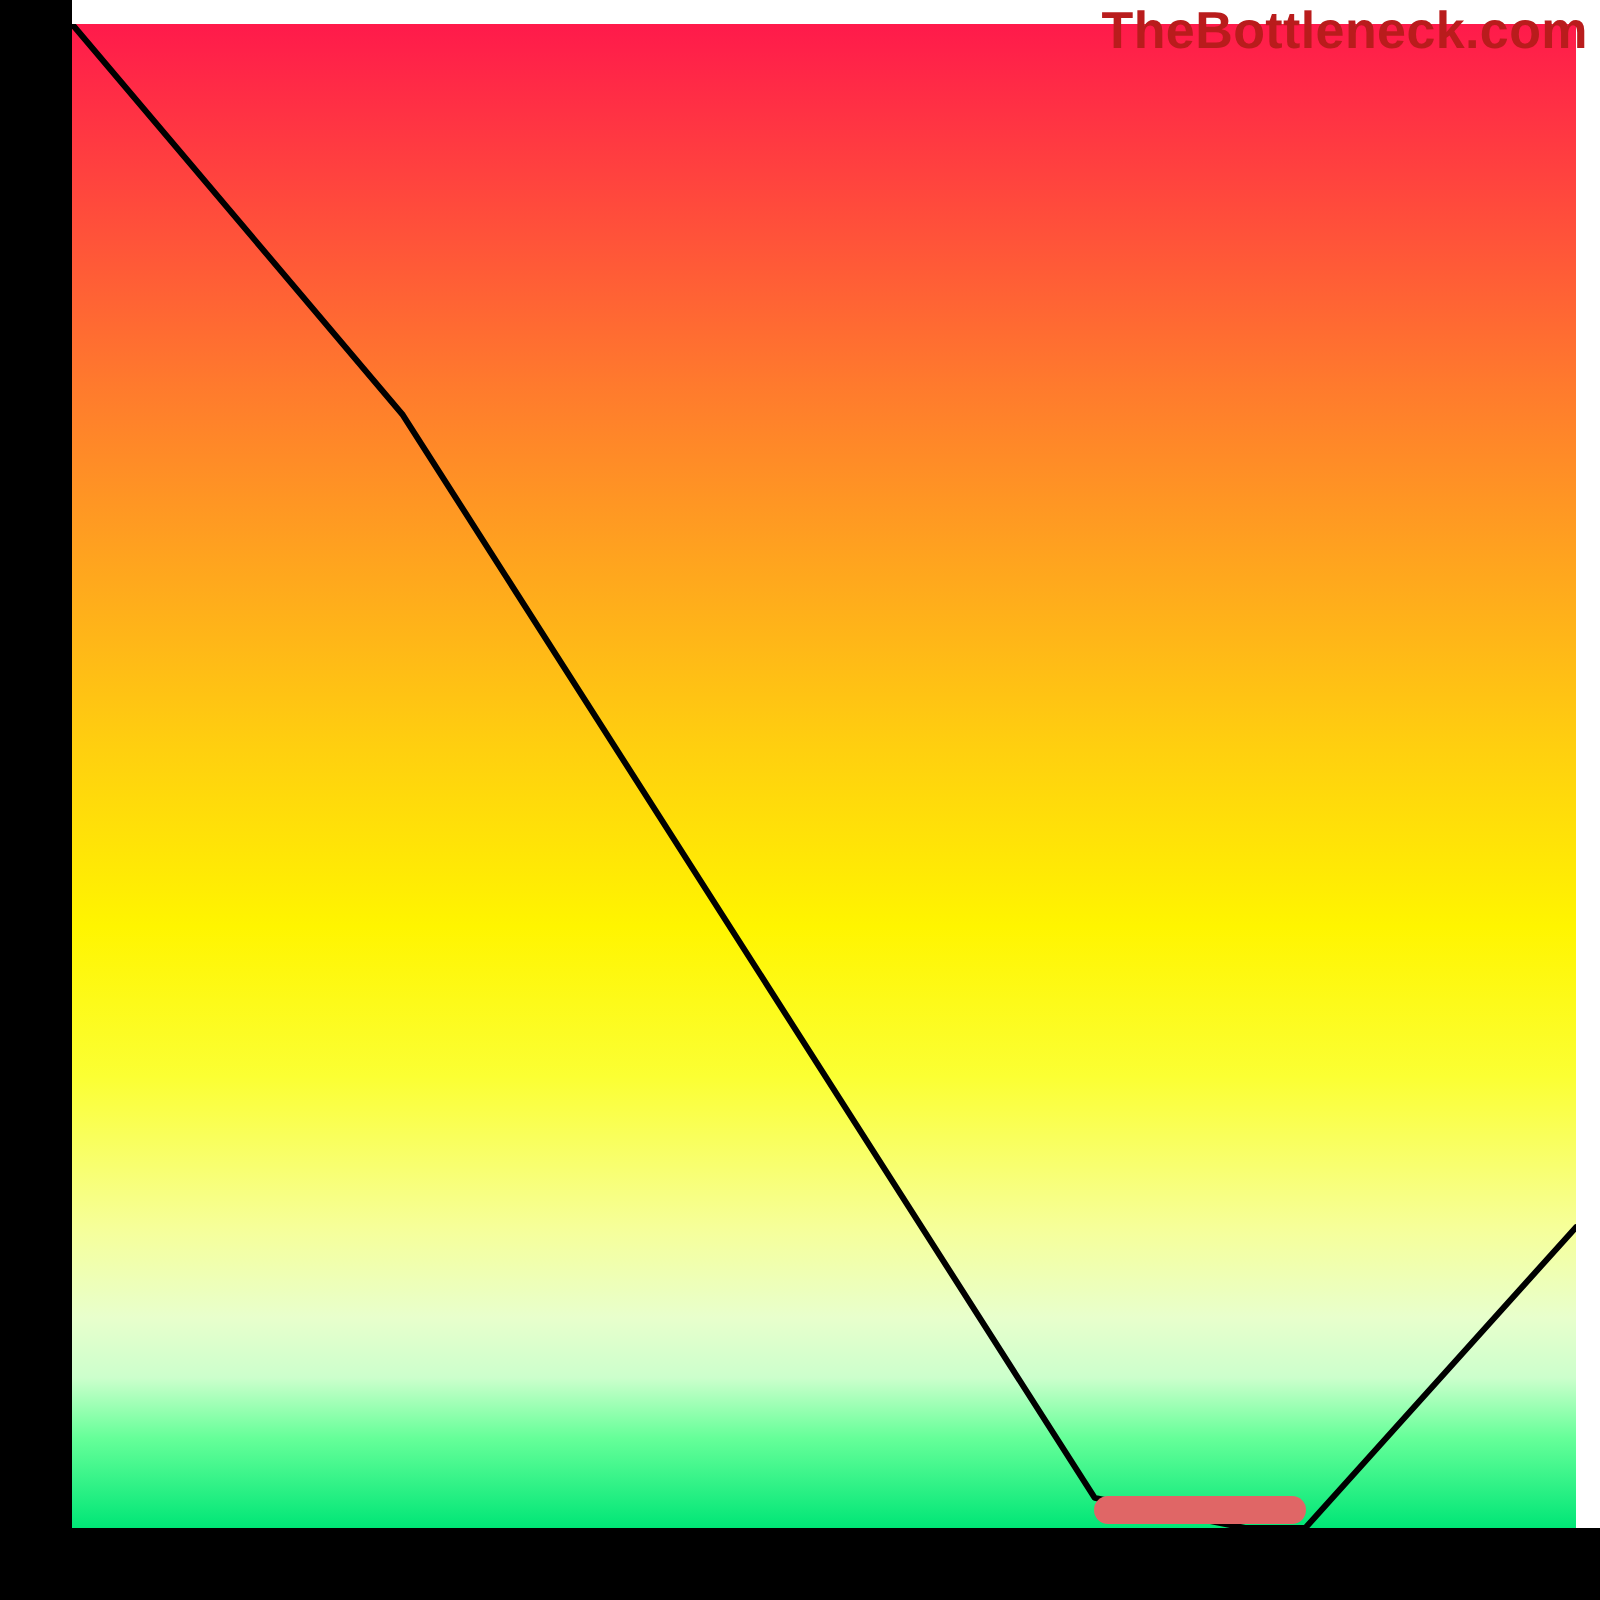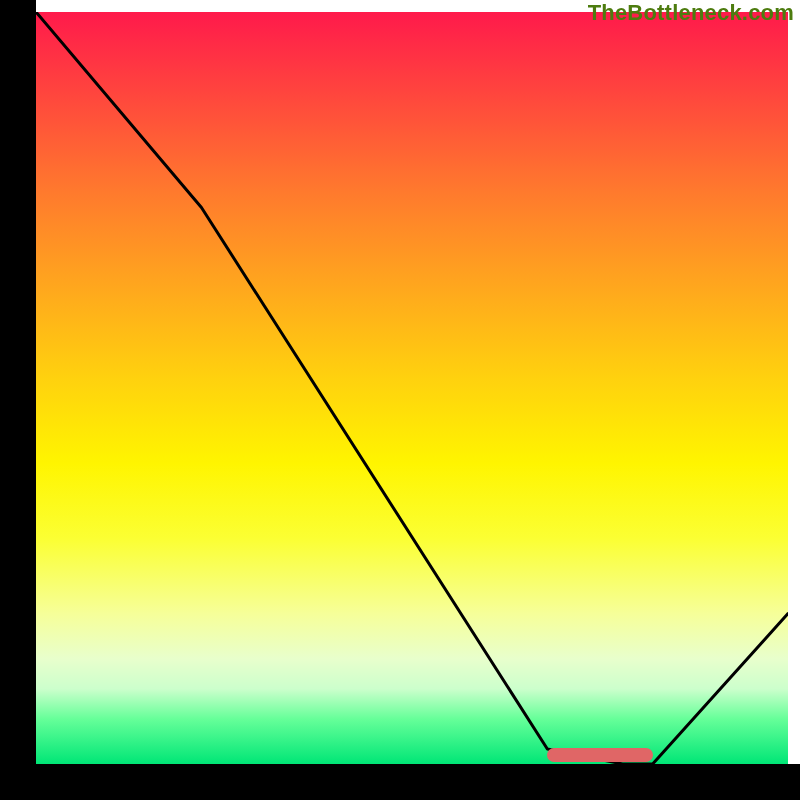--- a/index.html
+++ b/index.html
@@ -65,23 +65,23 @@
     position: absolute;
     height: 14px;
     border-radius: 7px;
     background: #e06666;
   }
   .watermark {
     position: absolute;
     top: 0px;
     right: 6px;
     font-family: Arial, Helvetica, sans-serif;
-    font-size: 22px;
+    font-size: 26px;
     font-weight: 600;
-    color: #4d7c0f;
+    color: #b91c1c;
     letter-spacing: 0.2px;
   }
   svg.curve-layer {
     position: absolute;
     inset: 0;
     width: 100%;
     height: 100%;
   }
 </style>
 </head>

